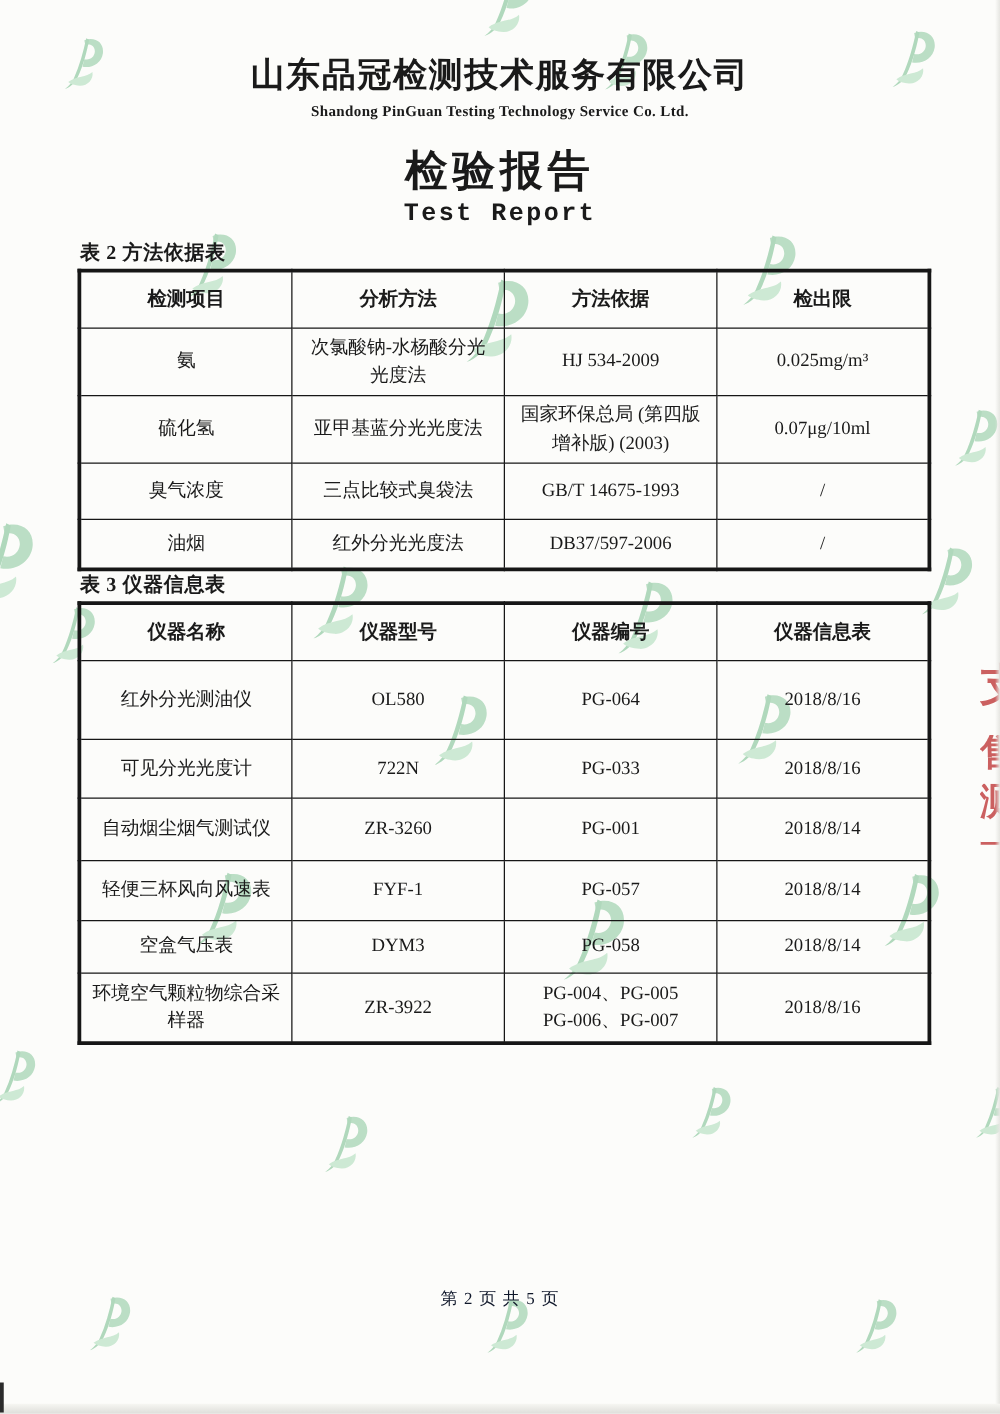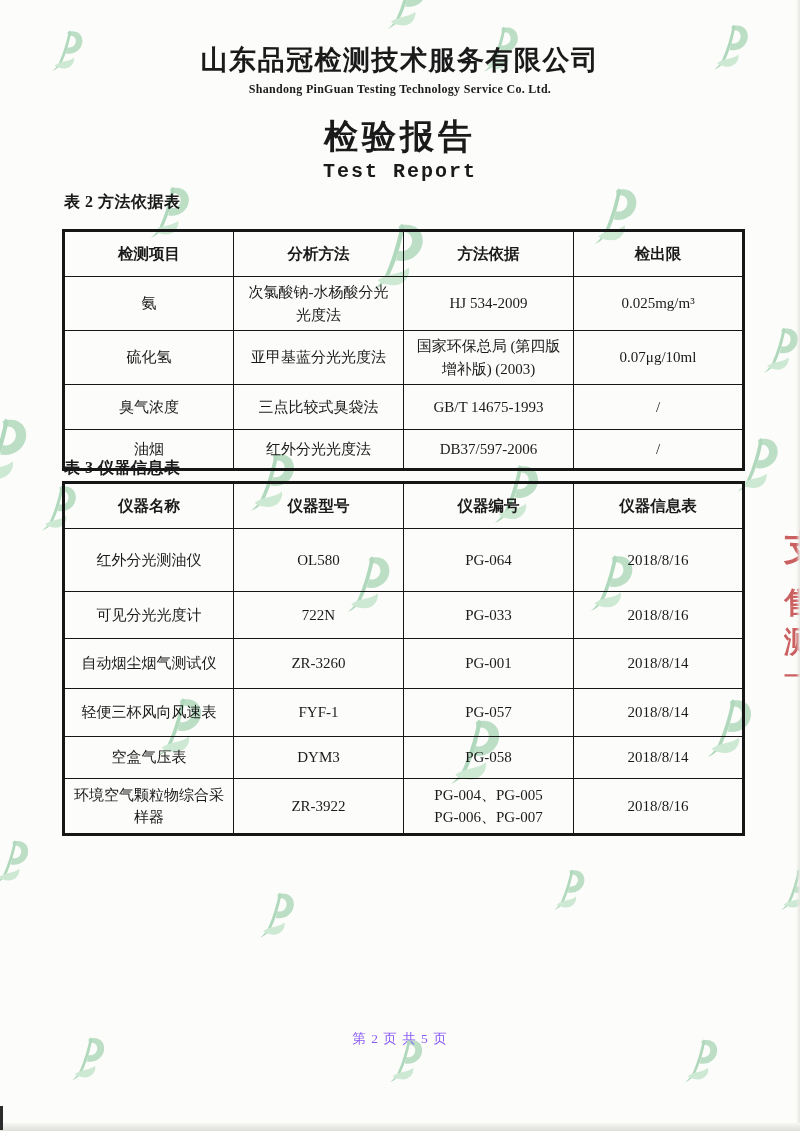--- a/index.html
+++ b/index.html
@@ -23,37 +23,37 @@
   .tbl2-label{top:192px;text-align:center;}
   .tbl3-label{top:458px;}
   
   table.report{position:absolute;left:62px;width:683px;border-collapse:collapse;
     table-layout:fixed;border:3px solid #161616;}
   table.report th,table.report td{
     border:1.5px solid #161616;text-align:center;vertical-align:middle;
     padding:2px 9px;white-space:pre-line;line-height:1.5;}
   table.report th{font-size:15.5px;font-weight:bold;}
   table.report td{font-size:15px;}
-  #table2{top:229px;border-radius:20px;}
+  #table2{top:215px;border-radius:20px;}
   #table3{top:481px;}
   #table2 thead tr{height:46px;}
   #table2 tbody tr:nth-child(1){height:54px;}
   #table2 tbody tr:nth-child(2){height:54px;}
   #table2 tbody tr:nth-child(3){height:45px;font-family:Liberation Serif, serif;}
   #table2 tbody tr:nth-child(4){height:40px;}
   #table3 thead tr{height:46px;}
   #table3 tbody tr:nth-child(1){height:63px;}
   #table3 tbody tr:nth-child(2){height:47px;}
   #table3 tbody tr:nth-child(3){height:50px;}
   #table3 tbody tr:nth-child(4){height:48px;}
   #table3 tbody tr:nth-child(5){height:42px;}
   #table3 tbody tr:nth-child(6){height:56px;}
   
   .page-footer{position:absolute;top:1030px;left:0;width:100%;text-align:center;
-    font-size:13.5px;letter-spacing:1px;color:#8b5cf6;}
+    font-size:13.5px;letter-spacing:1px;color:#0f172a;}
   
   .wm-layer{position:absolute;inset:0;pointer-events:none;}
   .wm{position:absolute;opacity:.8;}
   
   .stamp-layer{position:absolute;inset:0;pointer-events:none;}
   .stamp-frag{position:absolute;left:784px;width:40px;overflow:hidden;
     font-weight:bold;line-height:1;opacity:.8;
     font-family:"Liberation Serif","DejaVu Serif",serif;}
   
   .edge-bottom{position:absolute;left:0;bottom:0;width:100%;height:8px;

